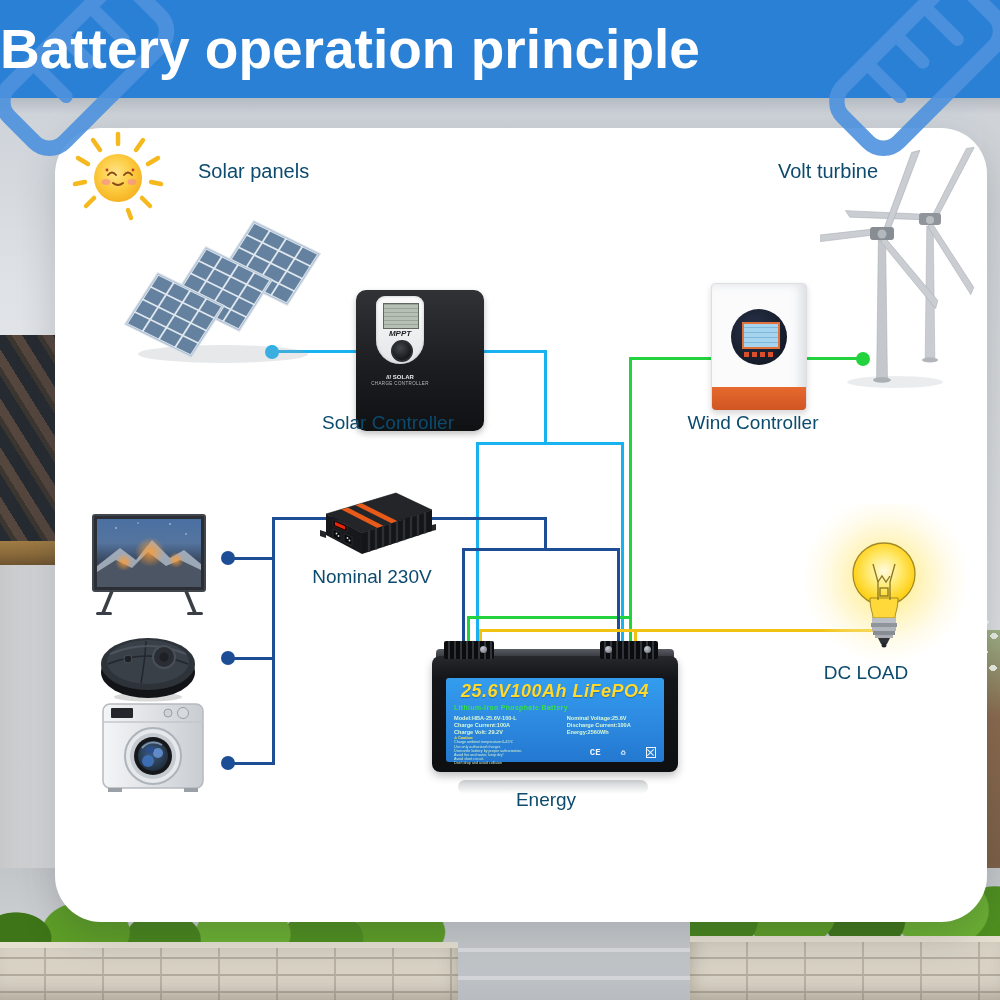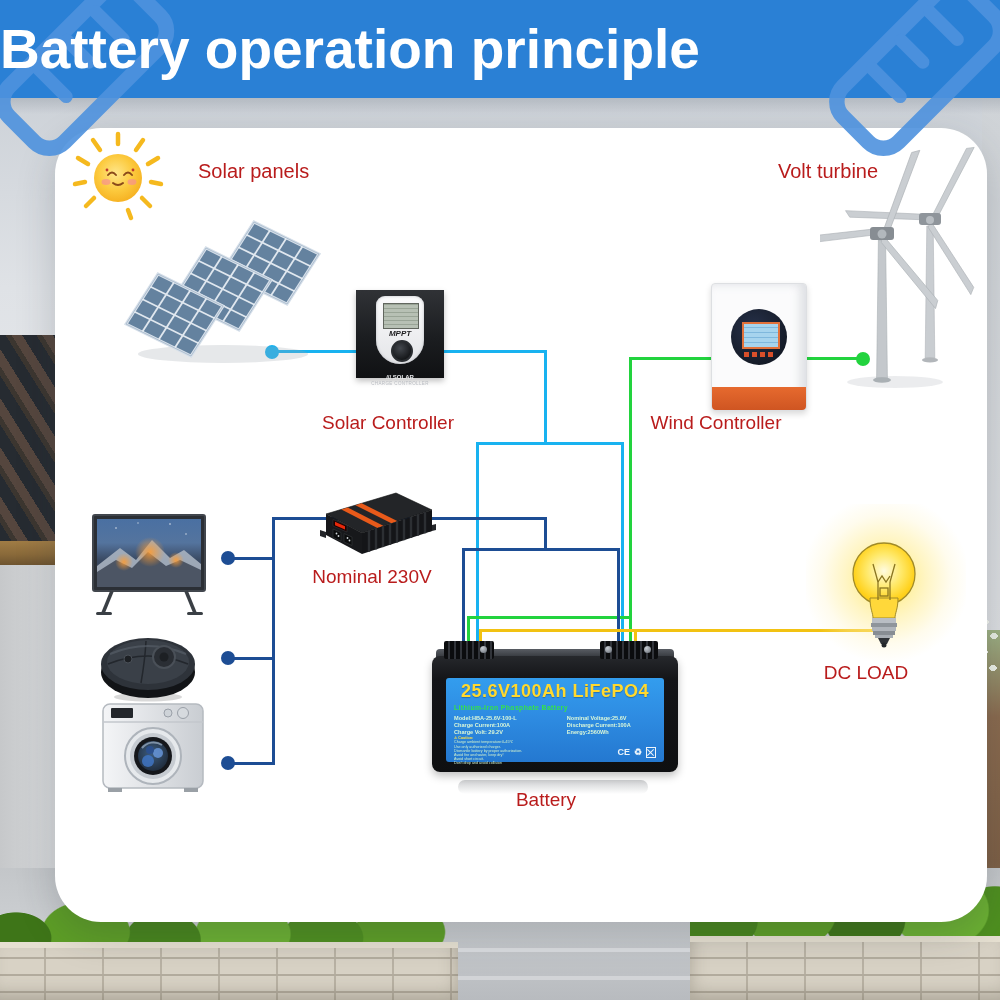--- a/index.html
+++ b/index.html
@@ -65,27 +65,27 @@
   
   .card{left:55px;top:128px;width:932px;height:794px;background:#ffffff;
     border-radius:46px;z-index:1;box-shadow:0 12px 38px rgba(40,50,60,.22);}
 
   
   .wire{position:absolute;z-index:2;}
   .dot{position:absolute;width:14px;height:14px;border-radius:50%;z-index:2;}
 
   
   .dev{position:absolute;z-index:3;}
-  .lbl{position:absolute;z-index:3;color:#b91c1c;font-size:19px;text-align:center;}
+  .lbl{position:absolute;z-index:3;color:#0c4a6e;font-size:19px;text-align:center;}
   .lbl-left{text-align:left;}
 
   
-  .sc-body{left:356px;top:290px;width:88px;height:88px;border-radius:0;
+  .sc-body{left:356px;top:290px;width:88px;height:141px;border-radius:10px;
     background:linear-gradient(180deg,#303236 0%,#1b1d20 55%,#101113 100%);
-    box-shadow:0 3px 6px rgba(0,0,0,.25);}
+    box-shadow:0 3px 6px rgba(0,0,0,.25);padding-left:40px;}
   .sc-panel{position:absolute;left:20px;top:6px;width:48px;height:68px;
     border-radius:9px 9px 24px 24px;
     background:linear-gradient(180deg,#fbfbfc,#e4e5e8);box-shadow:inset 0 0 3px #b9bcc2;}
   .sc-lcd{position:absolute;left:7px;top:7px;width:34px;height:24px;background:#b7c0b4;
     border:1px solid #61665e;
     background-image:repeating-linear-gradient(0deg,#0000 0 3px,#99a496 3px 4px);}
   .sc-mppt{position:absolute;left:0;top:33px;width:48px;text-align:center;
     font-size:8px;font-weight:bold;font-style:italic;color:#1c1c1e;}
   .sc-btn{position:absolute;left:15px;top:44px;width:18px;height:18px;border-radius:50%;
     background:radial-gradient(circle at 40% 35%,#43474d,#17191c 70%);
@@ -118,34 +118,34 @@
   .bat-term i{position:absolute;top:5px;width:7px;height:7px;border-radius:50%;
     background:radial-gradient(circle at 35% 30%,#c9ced4,#7d838b 75%);}
   .bat-body{left:432px;top:656px;width:246px;height:116px;z-index:4;border-radius:8px;
     background:linear-gradient(180deg,#26282c 0%,#141518 20%,#0e0f11 100%);
     box-shadow:0 4px 8px rgba(0,0,0,.25);}
   .bat-sticker{position:absolute;left:14px;top:22px;width:218px;height:84px;border-radius:3px;
     background:linear-gradient(180deg,#339de e0,#2478d0);
     background:linear-gradient(180deg,#339dee 0%,#2e8ce2 45%,#2478d0 100%);}
   .bat-title{position:absolute;left:0;top:3px;width:218px;text-align:center;
     font-size:18px;font-weight:bold;color:#ffd92e;letter-spacing:.5px;
-    text-shadow:0 1px 1px rgba(0,0,0,.25);}
+    text-shadow:0 1px 1px rgba(0,0,0,.25);font-style:italic;}
   .bat-sub{position:absolute;left:8px;top:26px;font-size:10px;font-weight:bold;color:#35e24a;
     transform:scale(.68);transform-origin:0 0;white-space:nowrap;letter-spacing:.6px;}
   .bat-specs{position:absolute;left:8px;top:37px;width:340px;display:flex;
     transform:scale(.62);transform-origin:0 0;color:#d9f7d9;font-size:9px;line-height:11px;
     font-weight:bold;white-space:nowrap;}
   .bat-specs .col1{width:182px;}
   .bat-caution{position:absolute;left:8px;top:58px;width:400px;
     transform:scale(.46);transform-origin:0 0;color:#cdeecd;font-size:8px;line-height:9px;
     white-space:nowrap;}
   .bat-caution .ct{font-weight:bold;color:#ffe14a;}
-  .bat-cert{position:absolute;right:8px;bottom:4px;display:flex;gap:4px;
+  .bat-cert{position:absolute;right:8px;bottom:4px;display:flex;gap:20px;align-items:center;
     color:#eef5fb;font-size:9px;font-weight:bold;
-    font-family:Liberation Sans, sans-serif;}
+    font-family:Liberation Mono, monospace;}
   .cert-bin{width:8px;height:9px;border:1px solid #eef5fb;display:inline-block;position:relative;}
   .cert-bin::before,.cert-bin::after{content:"";position:absolute;left:-1px;top:3.5px;width:9px;
     height:1px;background:#eef5fb;}
   .cert-bin::before{transform:rotate(45deg);} .cert-bin::after{transform:rotate(-45deg);}
   .bat-reflect{left:458px;top:780px;width:190px;height:14px;z-index:2;border-radius:8px;
     background:linear-gradient(180deg,rgba(165,168,172,.55),rgba(220,222,225,0));}
 
   
   .glow{left:806px;top:504px;width:160px;height:160px;z-index:2;
     background:radial-gradient(circle at 50% 47%,rgba(255,233,106,.95) 0%,
@@ -333,21 +333,21 @@
       <div class="wc-lcd"></div>
       <div class="wc-btns">
         <span></span>
           <span></span>
           <span></span>
           <span></span>
       </div>
     </div>
     <div class="wc-band"></div>
   </div>
-  <div class="lbl" style="left:646px;top:412px;width:140px;">Wind Controller</div>
+  <div class="lbl" style="left:683px;top:412px;width:140px;">Wind Controller</div>
 
   <svg class="dev" style="left:310px;top:486px" width="130" height="80" viewBox="0 0 130 80">
     <polygon points="10,44 16,46 16,52 10,50" fill="#24262a"></polygon>
     <polygon points="118,40 126,38 126,44 118,46" fill="#24262a"></polygon>
     <polygon points="16,28 86,7 122,24 52,47" fill="#232528" stroke="#0c0d0e" stroke-width=".6"></polygon>
     <polygon points="31.4,23.4 37.7,21.5 73.7,39.9 67.4,41.9" fill="#e85a1a"></polygon>
     <polygon points="45.4,19.2 51.7,17.3 87.7,35.3 81.4,37.3" fill="#e85a1a"></polygon>
     <polygon points="122,24 52,47 52,68 122,45" fill="#141518"></polygon>
     <g stroke="#2c2f33" stroke-width="2.4">
       <line x1="59" y1="44.7" x2="59" y2="65.7"></line>
@@ -478,21 +478,21 @@
         <div>Avoid short circuit.</div>
         <div>Don't drop and avoid collision</div>
       </div>
       <div class="bat-cert">
         <span>CE</span>
         <span>♻</span>
         <span class="cert-bin"></span>
       </div>
     </div>
   </div>
-  <div class="lbl" style="left:486px;top:789px;width:120px;z-index:5;">Battery</div>
+  <div class="lbl" style="left:486px;top:789px;width:120px;z-index:5;">Energy</div>
 
   <div class="abs glow"></div>
   <svg class="dev" style="left:829px;top:526px;z-index:3" width="110" height="124" viewBox="0 0 110 124">
     <defs>
       <radialGradient id="bulbG" cx="50%" cy="45%" r="62%">
         <stop offset="0%" stop-color="#fffbe0"></stop>
           <stop offset="45%" stop-color="#ffe96a"></stop>
         <stop offset="78%" stop-color="#ffd21e"></stop>
           <stop offset="100%" stop-color="#f5c20a"></stop>
       </radialGradient>

